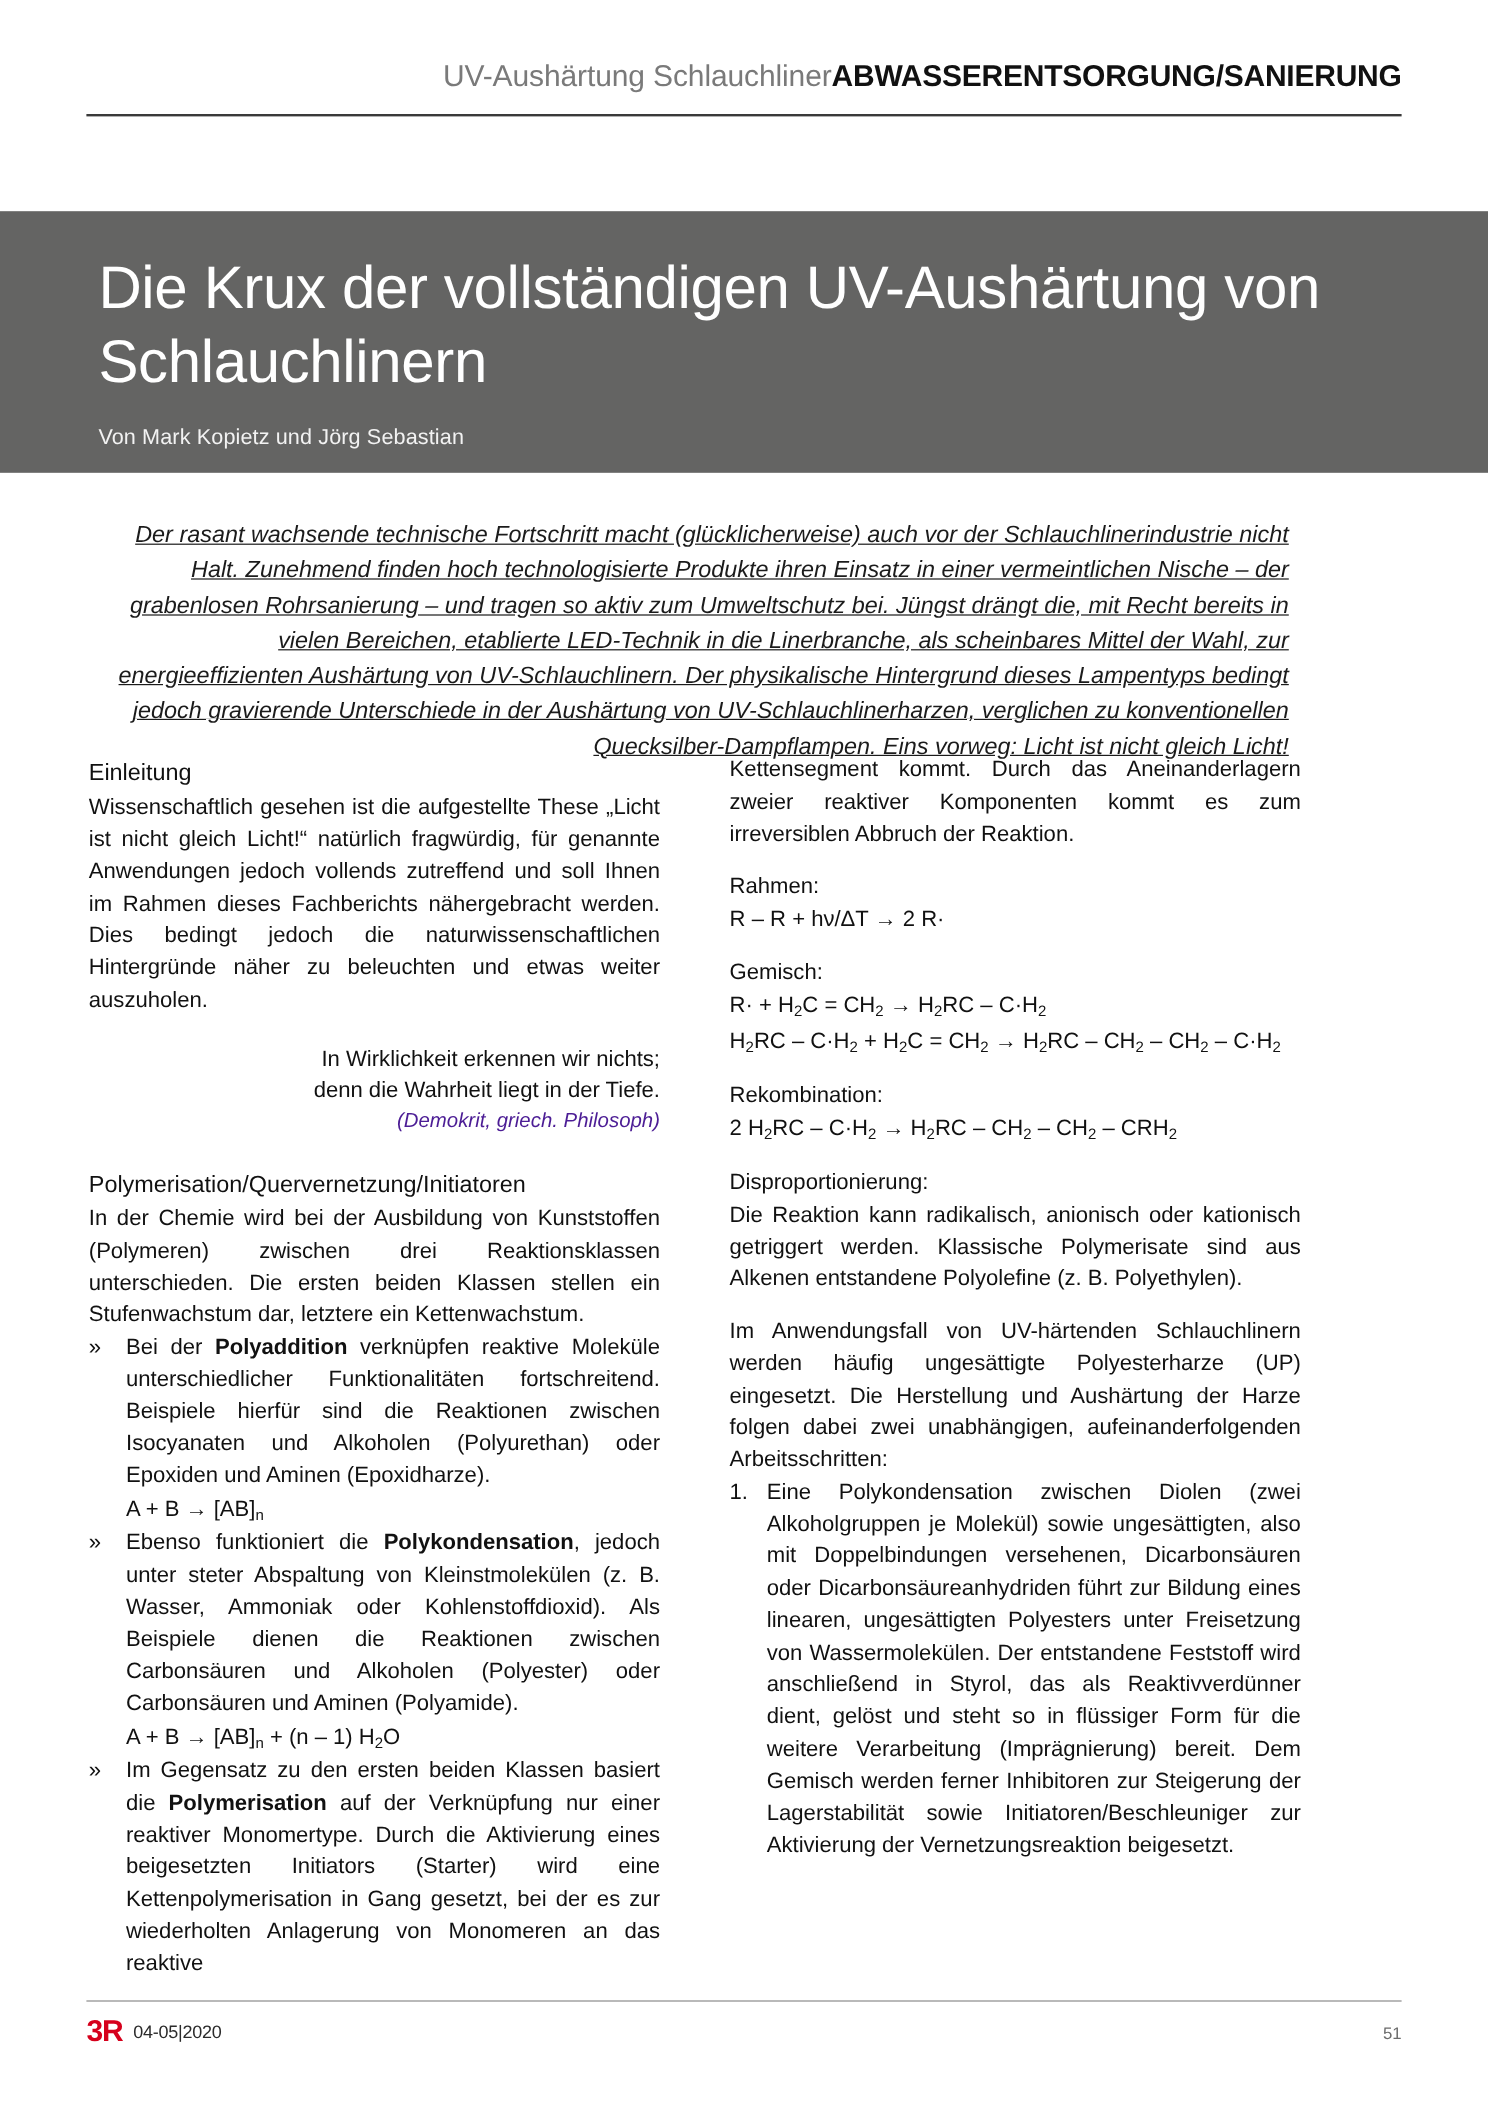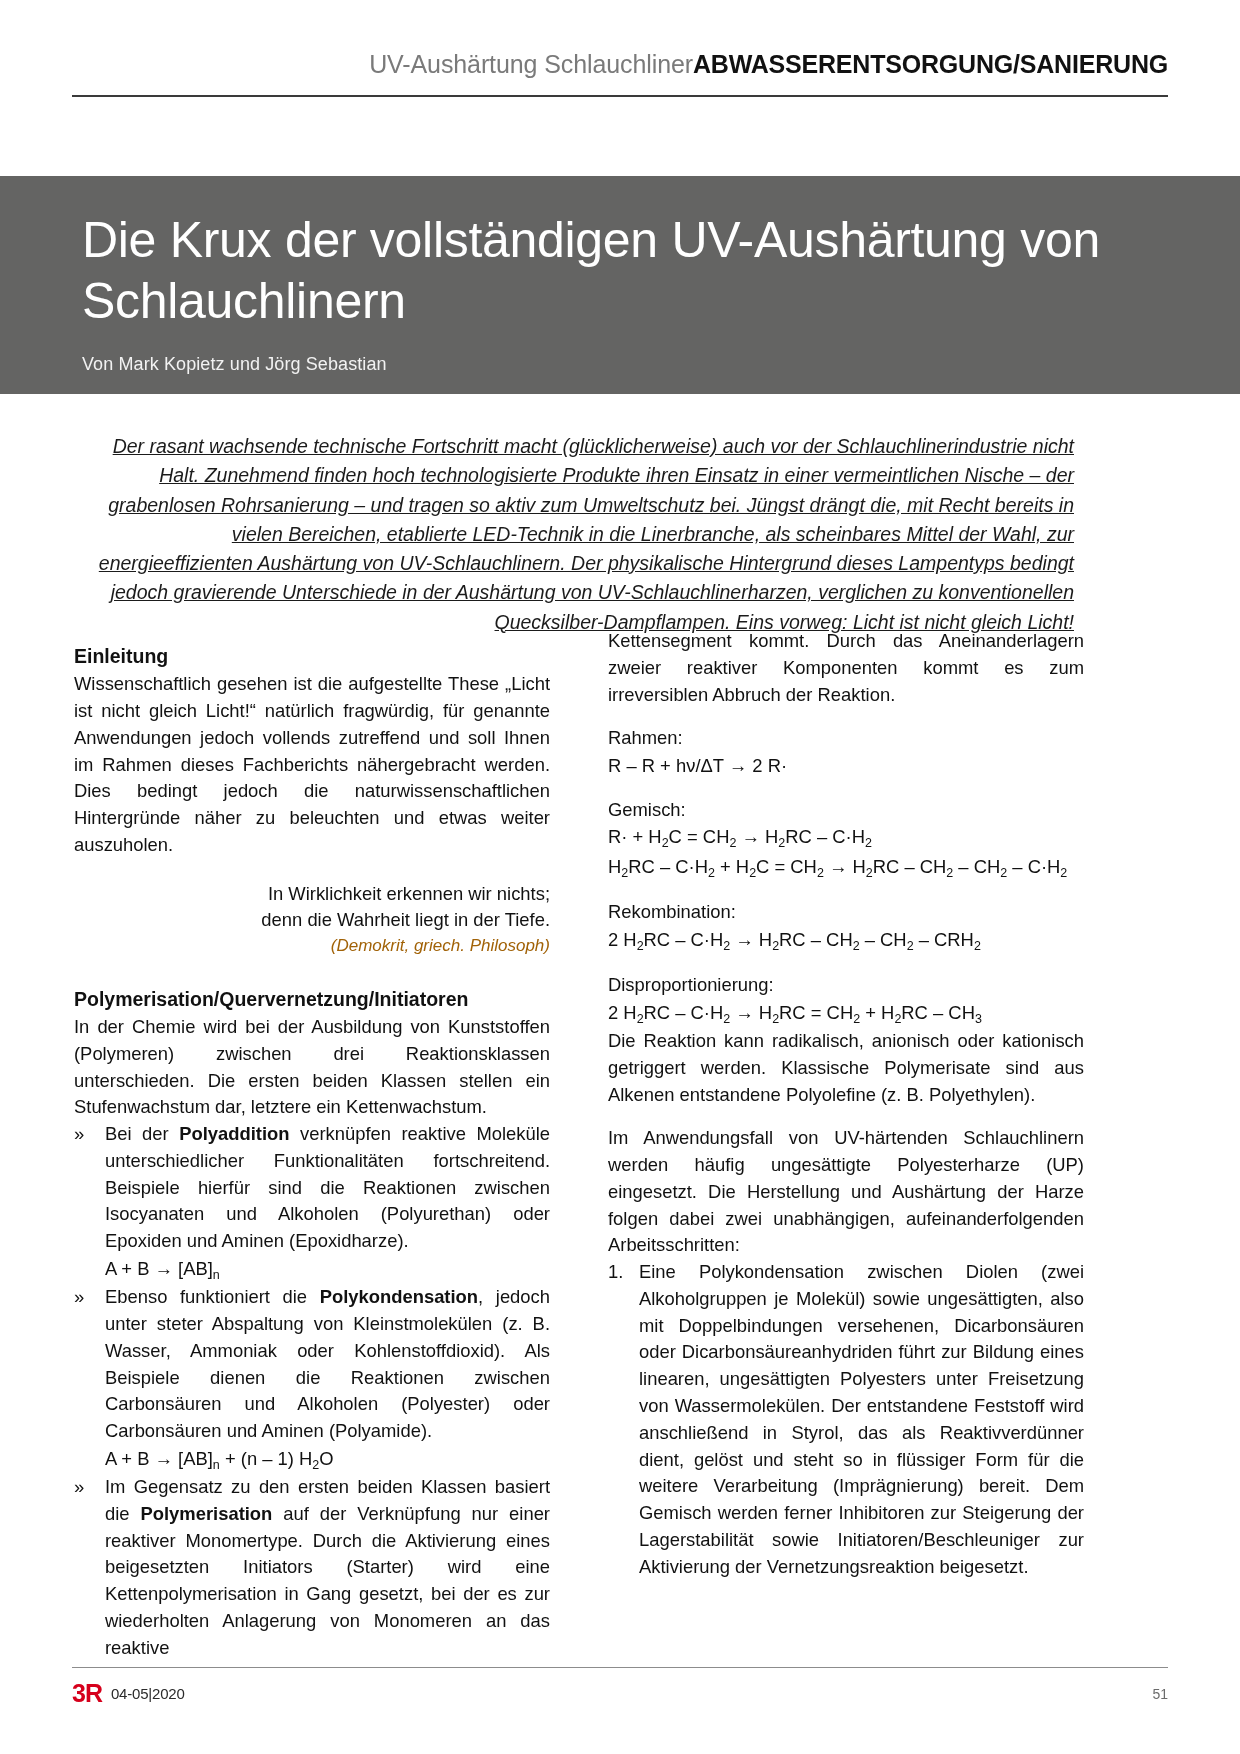--- a/index.html
+++ b/index.html
@@ -103,22 +103,22 @@
     gap: 58px;
   }
   .col {
     width: 476px;
     font-size: 18.4px;
     line-height: 1.455;
     color: #111;
   }
   .col h2 {
     font-size: 19.5px;
-    font-weight: bold;
-    margin: 16px 0 2px 0;
+    font-weight: normal;
+    margin: 4px 0 2px 0;
     line-height: 1.3;
   }
   .col h2.spaced {
     margin-top: 28px;
   }
   .col p {
     margin: 0 0 0 0;
     text-align: justify;
     hyphens: none;
   }
@@ -127,21 +127,21 @@
   }
   .col p.nojust {
     text-align: left;
   }
   .quote {
     margin: 22px 0 0 0;
     text-align: right;
     line-height: 1.45;
   }
   .quote .attrib {
-    color: #a16207;
+    color: #4c1d95;
     font-style: italic;
     font-size: 17px;
   }
   ul.bullets {
     list-style: none;
     margin: 0;
     padding: 0;
   }
   ul.bullets > li {
     position: relative;
@@ -278,21 +278,20 @@
       <div class="formula">R – R + hν/ΔT → 2 R·</div>
 
       <p class="gap nojust">Gemisch:</p>
       <div class="formula">R· + H<sub>2</sub>C = CH<sub>2</sub> → H<sub>2</sub>RC – C·H<sub>2</sub></div>
       <div class="formula">H<sub>2</sub>RC – C·H<sub>2</sub> + H<sub>2</sub>C = CH<sub>2</sub> → H<sub>2</sub>RC – CH<sub>2</sub> – CH<sub>2</sub> – C·H<sub>2</sub></div>
 
       <p class="gap nojust">Rekombination:</p>
       <div class="formula">2 H<sub>2</sub>RC – C·H<sub>2</sub> → H<sub>2</sub>RC – CH<sub>2</sub> – CH<sub>2</sub> – CRH<sub>2</sub></div>
 
       <p class="gap nojust">Disproportionierung:</p>
-      <div class="formula">2 H<sub>2</sub>RC – C·H<sub>2</sub> → H<sub>2</sub>RC = CH<sub>2</sub> + H<sub>2</sub>RC – CH<sub>3</sub></div>
 
       <p>Die Reaktion kann radikalisch, anionisch oder kationisch getriggert werden. Klassische Polymerisate sind aus Alkenen entstandene Polyolefine (z. B. Polyethylen).</p>
 
       <p class="gap">Im Anwendungsfall von UV-härtenden Schlauchlinern werden häufig ungesättigte Polyesterharze (UP) eingesetzt. Die Herstellung und Aushärtung der Harze folgen dabei zwei unabhängigen, aufeinanderfolgenden Arbeitsschritten:</p>
 
       <ol class="steps">
         <li>
           <span class="num">1.</span>
           <span>Eine Polykondensation zwischen Diolen (zwei Alkoholgruppen je Molekül) sowie ungesättigten, also mit Doppelbindungen versehenen, Dicarbonsäuren oder Dicarbonsäureanhydriden führt zur Bildung eines linearen, ungesättigten Polyesters unter Freisetzung von Wassermolekülen. Der entstandene Feststoff wird anschließend in Styrol, das als Reaktivverdünner dient, gelöst und steht so in flüssiger Form für die weitere Verarbeitung (Imprägnierung) bereit. Dem Gemisch werden ferner Inhibitoren zur Steigerung der Lagerstabilität sowie Initiatoren/Beschleuniger zur Aktivierung der Vernetzungsreaktion beigesetzt.</span>
         </li>

